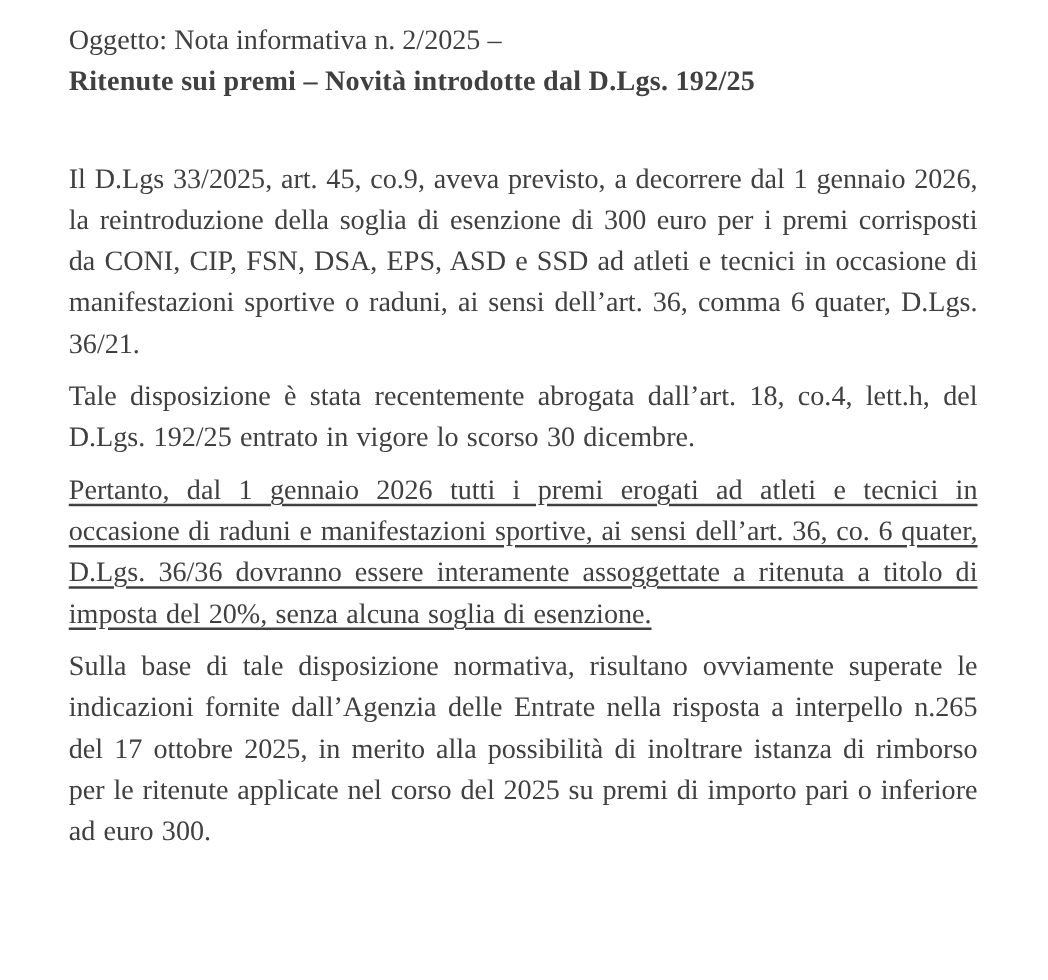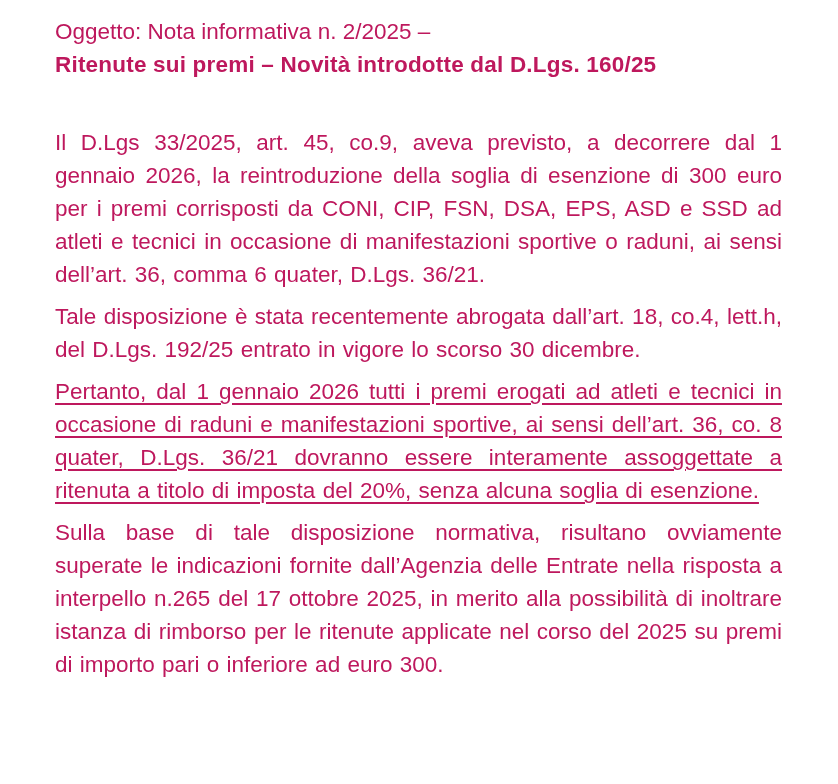--- a/index.html
+++ b/index.html
@@ -11,24 +11,24 @@
   body {
     width: 838px;
     height: 784px;
     overflow: hidden;
   }
   .page {
     width: 838px;
     height: 784px;
     background: #ffffff;
     padding: 15px 52px 0 55px;
-    font-family: Liberation Sans, sans-serif;
+    font-family: Liberation Serif, serif;
     font-size: 22.5px;
     line-height: 33px;
-    color: #be185d;
+    color: #404040;
   }
   .doc-header {
     margin-bottom: 45px;
   }
   .subject-line {
     font-weight: normal;
   }
   .doc-title {
     font-weight: bold;
     letter-spacing: 0.2px;
@@ -44,23 +44,23 @@
     text-decoration-thickness: 1.5px;
   }
 </style>
 </head>
 <body>
 
 <div class="page">
 
   <div class="doc-header">
     <div class="subject-line">Oggetto: Nota informativa n. 2/2025 –</div>
-    <div class="doc-title">Ritenute sui premi – Novità introdotte dal D.Lgs. 160/25</div>
+    <div class="doc-title">Ritenute sui premi – Novità introdotte dal D.Lgs. 192/25</div>
   </div>
 
   <div class="doc-body">
     <p>Il D.Lgs 33/2025, art. 45, co.9, aveva previsto, a decorrere dal 1 gennaio 2026, la reintroduzione della soglia di esenzione di 300 euro per i premi corrisposti da CONI, CIP, FSN, DSA, EPS, ASD e SSD ad atleti e tecnici in occasione di manifestazioni sportive o raduni, ai sensi dell’art. 36, comma 6 quater, D.Lgs. 36/21.</p>
     <p>Tale disposizione è stata recentemente abrogata dall’art. 18, co.4, lett.h, del D.Lgs. 192/25 entrato in vigore lo scorso 30 dicembre.</p>
-    <p class="underlined">Pertanto, dal 1 gennaio 2026 tutti i premi erogati ad atleti e tecnici in occasione di raduni e manifestazioni sportive, ai sensi dell’art. 36, co. 8 quater, D.Lgs. 36/21 dovranno essere interamente assoggettate a ritenuta a titolo di imposta del 20%, senza alcuna soglia di esenzione.</p>
+    <p class="underlined">Pertanto, dal 1 gennaio 2026 tutti i premi erogati ad atleti e tecnici in occasione di raduni e manifestazioni sportive, ai sensi dell’art. 36, co. 6 quater, D.Lgs. 36/36 dovranno essere interamente assoggettate a ritenuta a titolo di imposta del 20%, senza alcuna soglia di esenzione.</p>
     <p>Sulla base di tale disposizione normativa, risultano ovviamente superate le indicazioni fornite dall’Agenzia delle Entrate nella risposta a interpello n.265 del 17 ottobre 2025, in merito alla possibilità di inoltrare istanza di rimborso per le ritenute applicate nel corso del 2025 su premi di importo pari o inferiore ad euro 300.</p>
   </div>
 
 </div>
 
 </body></html>

